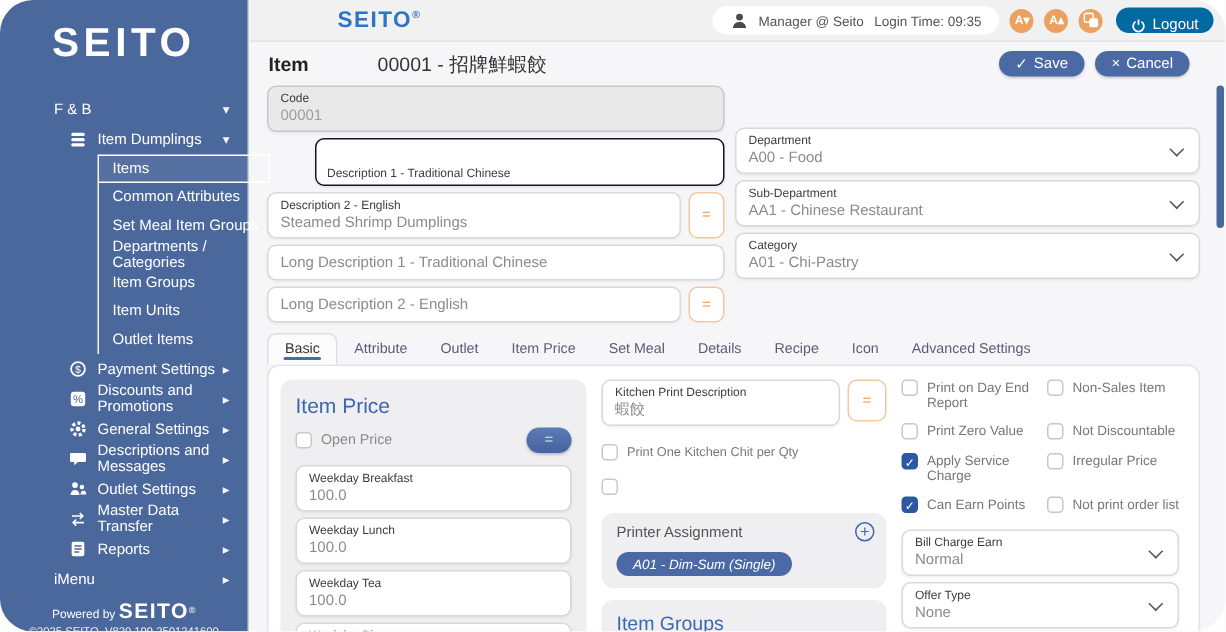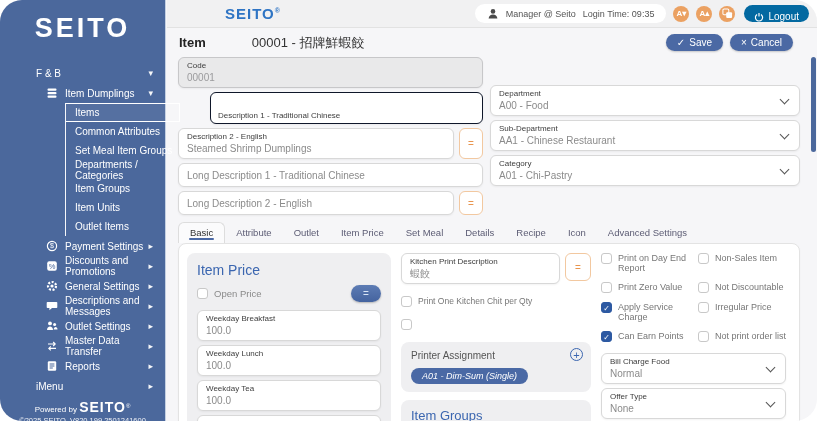--- a/index.html
+++ b/index.html
@@ -407,21 +407,21 @@
               <span class="cb checked">✓</span>
               <span>Can Earn Points</span>
             </label>
           <label class="opt">
               <span class="cb"></span>
               <span>Not print order list</span>
             </label>
         </div>
         <div class="rsels">
           <div class="field select rsel">
-            <div class="lbl">Bill Charge Food</div>
+            <div class="lbl">Bill Charge Earn</div>
             <div class="val">Normal</div>
             <span class="chevss"></span>
           </div>
           <div class="field select rsel">
             <div class="lbl">Offer Type</div>
             <div class="val">None</div>
             <span class="chevss"></span>
           </div>
 
         </div>

